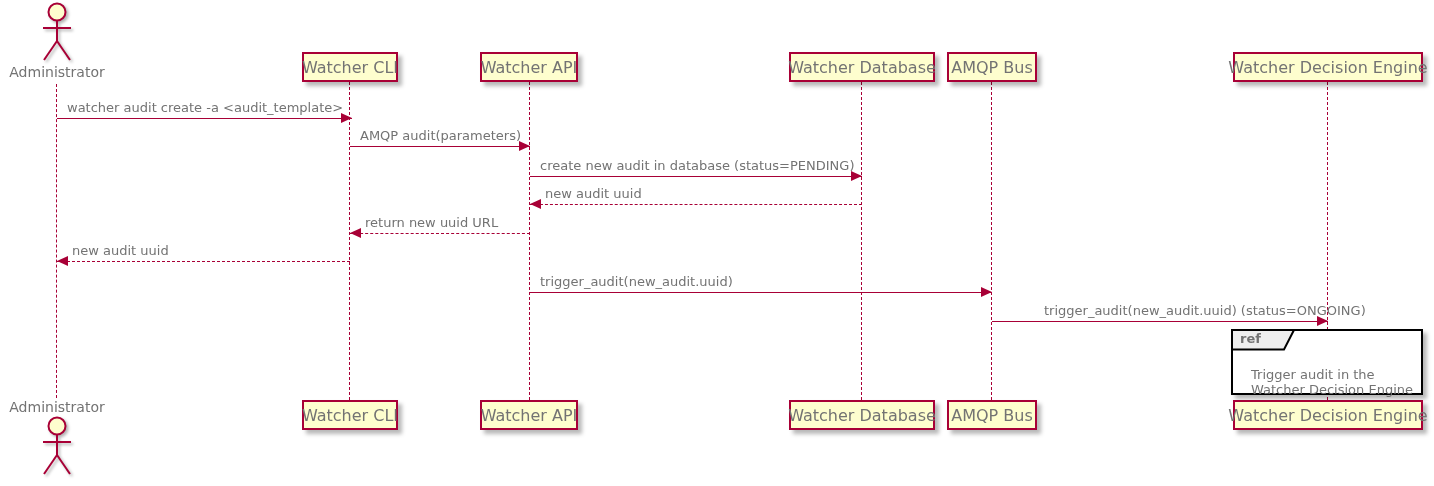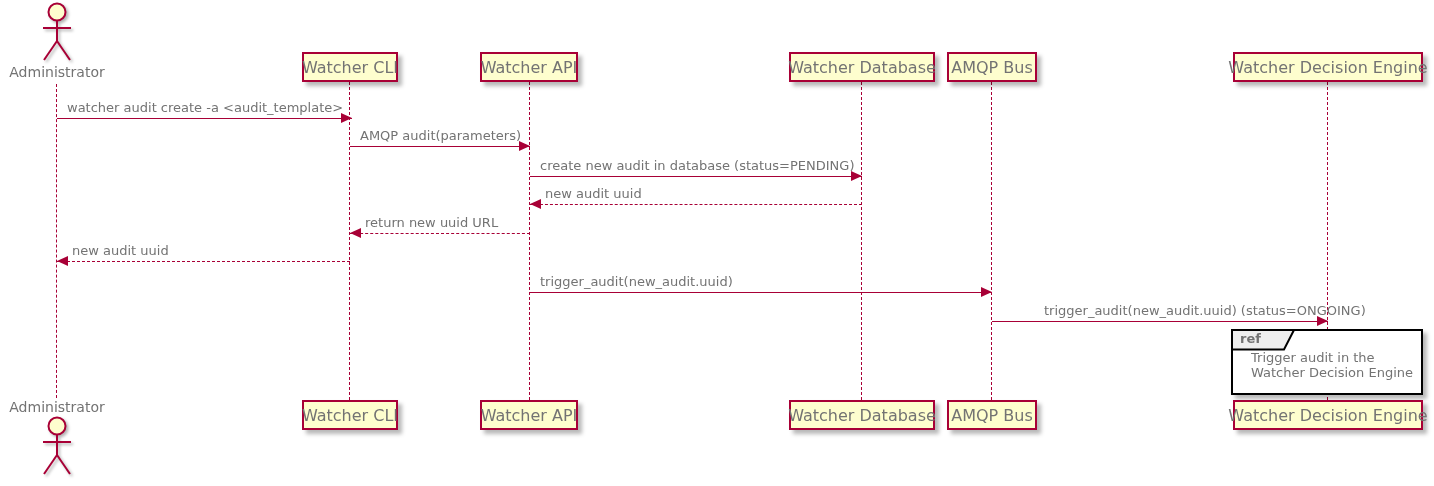--- a/index.html
+++ b/index.html
@@ -22,21 +22,21 @@
   .ah{position:absolute;width:0;height:0;border-top:5px solid transparent;border-bottom:5px solid transparent;}
   .ah-r{border-left:11px solid #A80036;}
   .ah-l{border-right:11px solid #A80036;}
   .actor-label{position:absolute;width:120px;text-align:center;font-size:14px;}
   .actor-svg{position:absolute;filter:drop-shadow(2.5px 2.5px 1.5px rgba(0,0,0,0.3));}
   .refbox{
     position:absolute;left:1231px;top:329px;width:192px;height:66px;box-sizing:border-box;
     background:#ffffff;border:2px solid #000000;box-shadow:4px 4px 4px rgba(0,0,0,0.28);
   }
   .ref-tag{position:absolute;left:7px;top:0px;font-size:13px;font-weight:bold;}
-  .ref-body{position:absolute;left:18px;top:19px;font-size:13px;line-height:15px;white-space:nowrap;}
+  .ref-body{position:absolute;left:18px;top:36px;font-size:13px;line-height:15px;white-space:nowrap;}
   .grp{display:contents;}
 </style>
 </head>
 <body>
 
 <div id="canvas">
 
   
   <div class="lifeline" style="left:56px;top:84px;height:314px;"></div>
   <div class="lifeline" style="left:349px;top:82px;height:318px;"></div>

